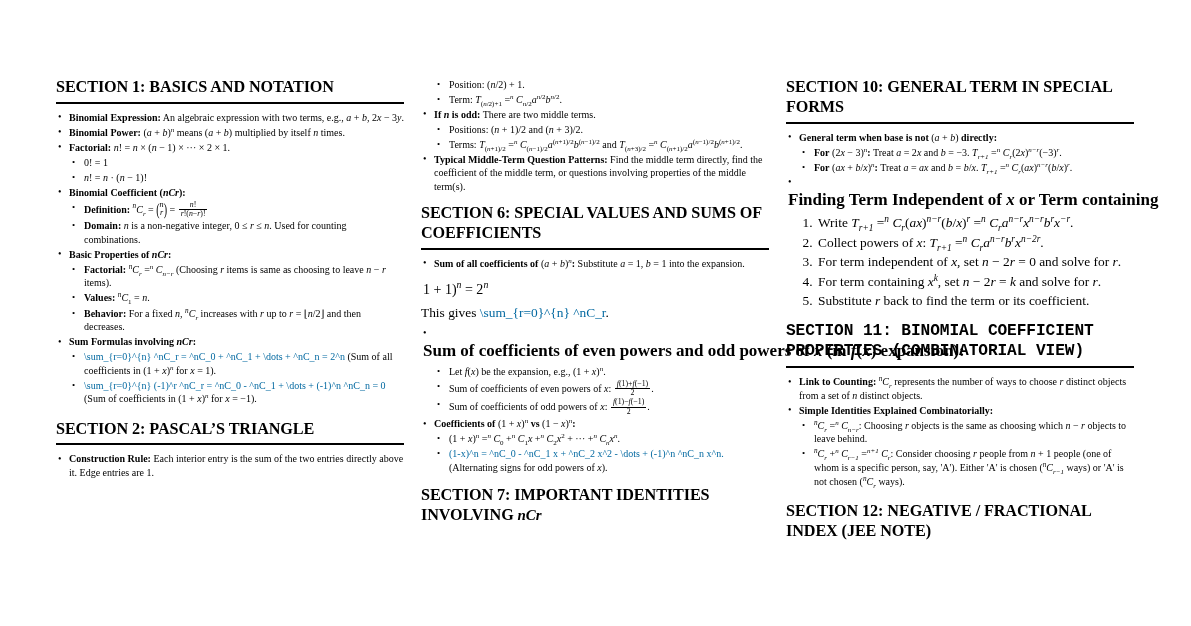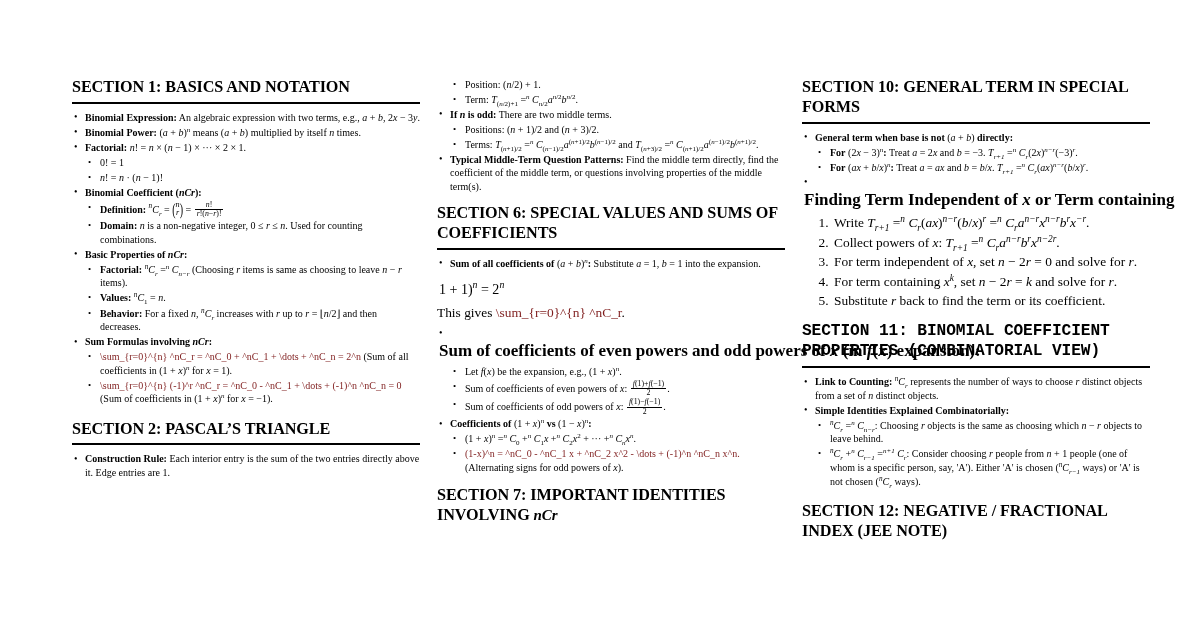--- a/index.html
+++ b/index.html
@@ -5,21 +5,21 @@
   html,body{margin:0;padding:0;background:#ffffff;}
   body{
     width:1191px;height:626px;
     font-family:"Liberation Serif","DejaVu Serif",serif;
     color:#000000;
     overflow:hidden;
     position:relative;
   }
   .page{
     position:absolute;
-    left:16px;top:0;
+    left:0;top:0;
     width:1160px;height:626px;
     overflow:hidden;
   }
   .cols{
     position:absolute;
     left:56px; top:78px;
     width:1135px;
     height:548px;
     display:flex;
     gap:0;
@@ -85,21 +85,21 @@
   }
   ol.steps > li{
     padding-left:2px;
     font-size:13.4px;
     line-height:1.345;
     margin-bottom:1.5px;
   }
   ol.steps > li:before{content:"";}
   b,strong{font-weight:bold;}
   .m{font-style:italic;font-family:"Liberation Serif","DejaVu Serif",serif;}
-  .err{color:#7f1d1d;}
+  .err{color:#0369a1;}
   .para{
     font-size:13.4px;
     line-height:1.345;
     margin:3px 0 4px 0;
   }
   .blk{margin:12px 0 6px 2px;font-size:14px;}
   .grp{font-weight:bold;font-size:17px;line-height:1.345;margin:0 0 2px 2px;white-space:nowrap;}
   
   .frac{display:inline-block;vertical-align:-0.45em;text-align:center;font-size:0.78em;line-height:1.05;margin:0 1px;}
   .frac .num{display:block;border-bottom:1px solid #000;padding:0 2px;}

